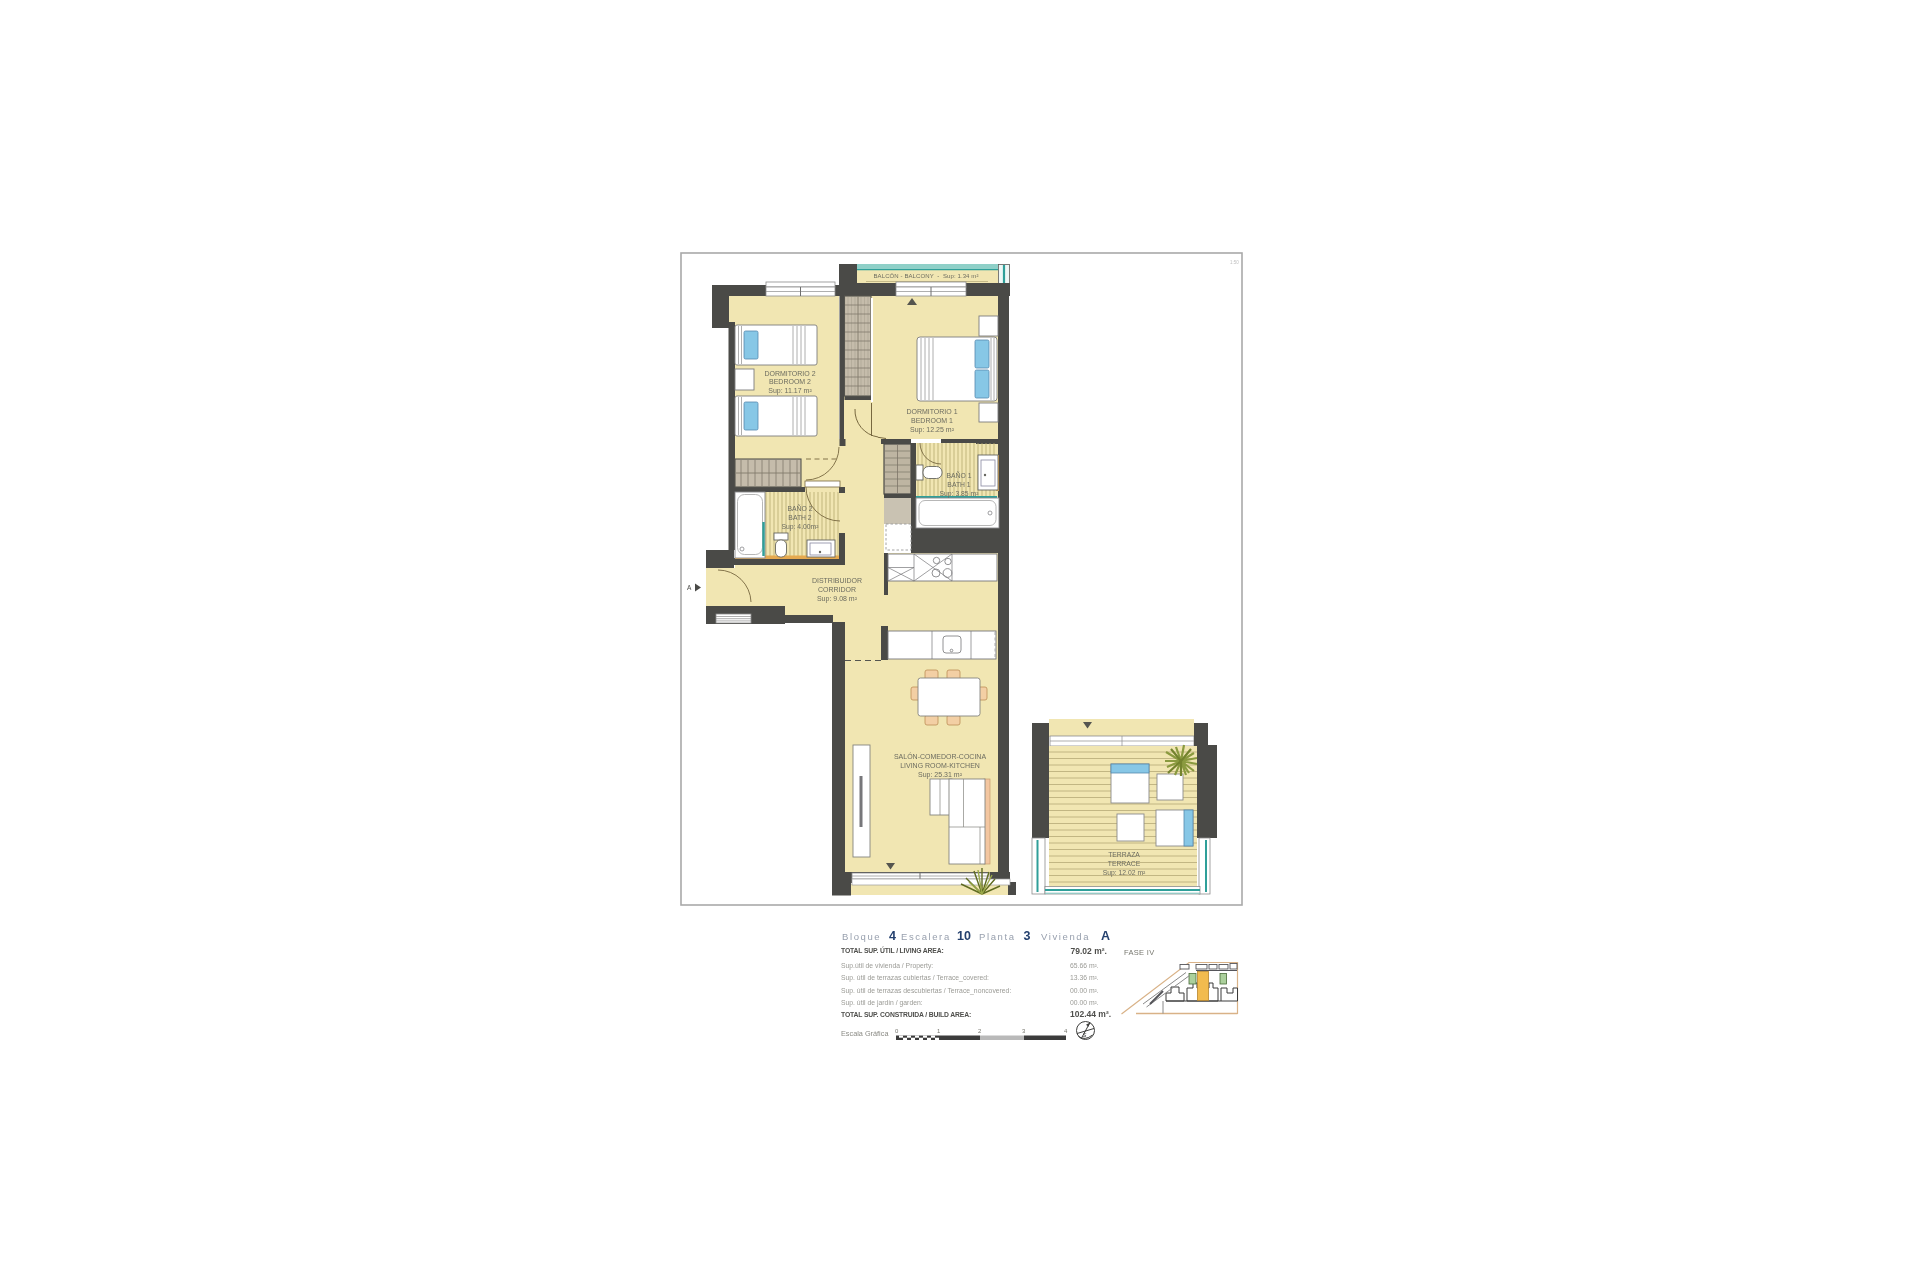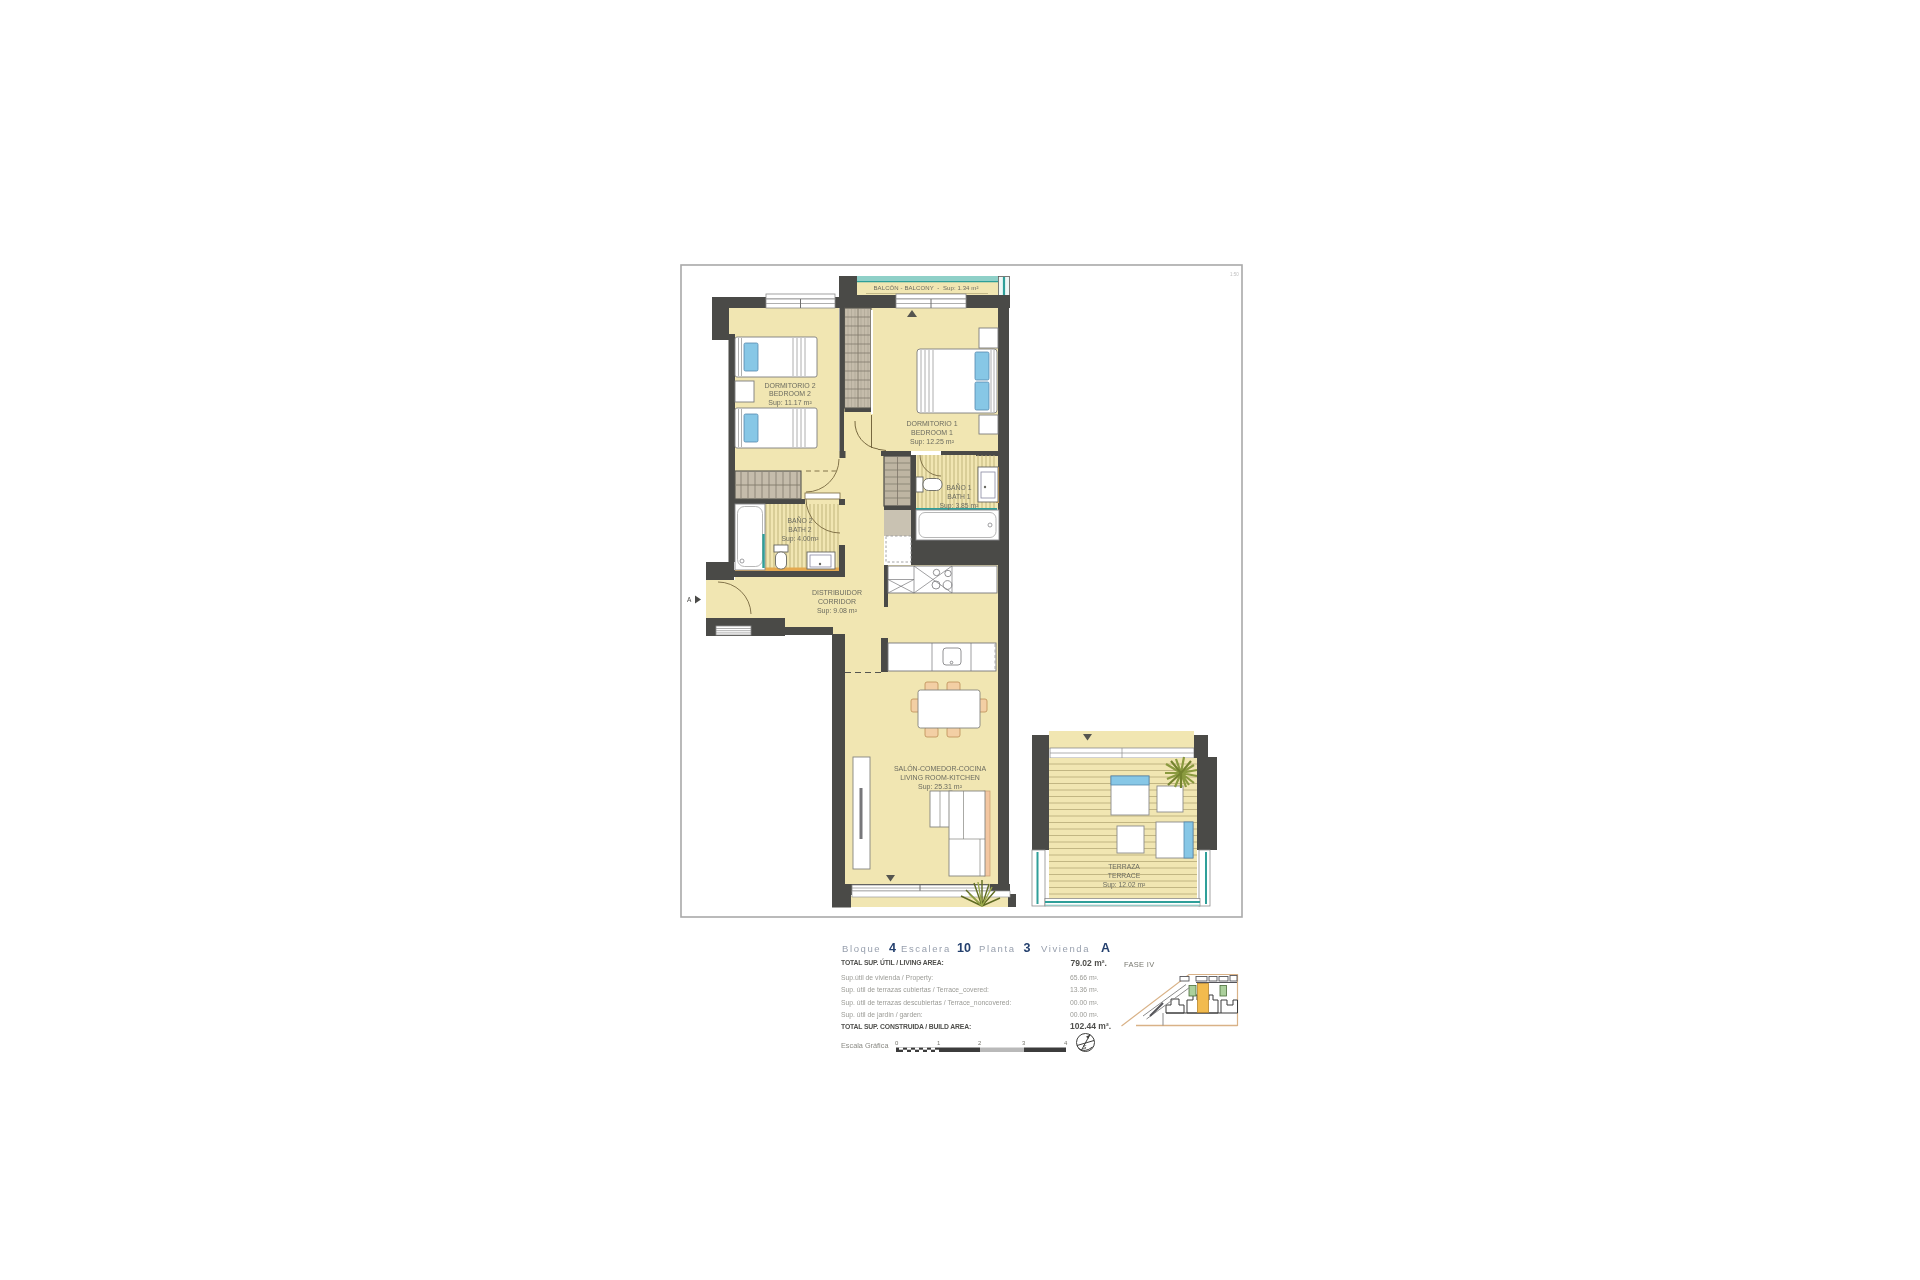--- a/index.html
+++ b/index.html
@@ -1,16 +1,16 @@
 <!DOCTYPE html>
 <html><head>
 <meta charset="utf-8">
 <style>
   html,body{margin:0;padding:0;background:#ffffff;}
-  .wrap{width:1920px;height:1122px;position:relative;background:#ffffff;overflow:hidden;margin-top:12px;}
+  .wrap{width:1920px;height:1122px;position:relative;background:#ffffff;overflow:hidden;}
   svg{position:absolute;top:0;left:0;}
   text{font-family:"Liberation Sans", sans-serif;}
 </style>
 </head>
 <body>
 <div class="wrap">
 <svg width="1920" height="1280" viewBox="0 0 1920 1280">
 
 <rect x="0" y="0" width="1920" height="1280" fill="#ffffff"></rect>
 

